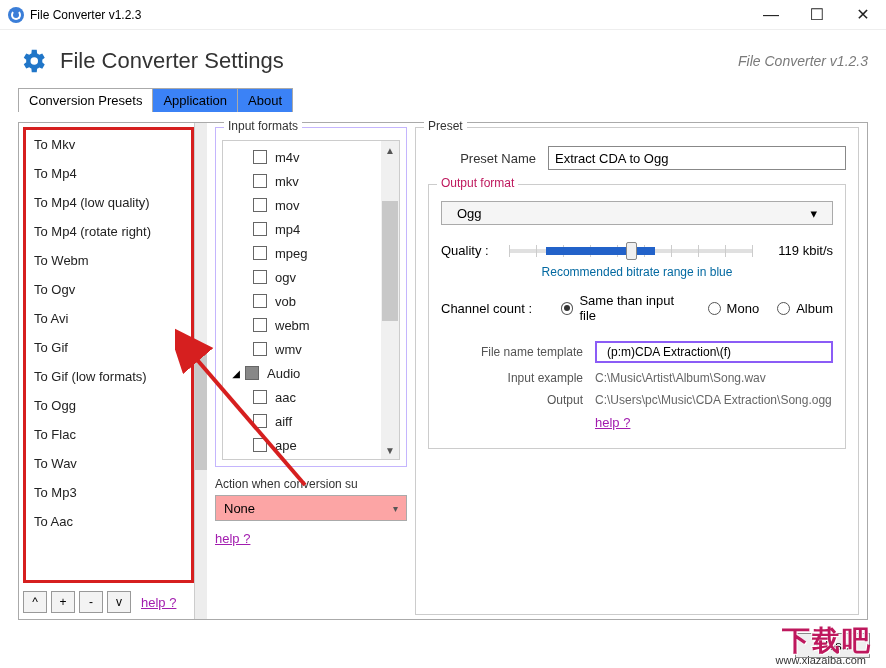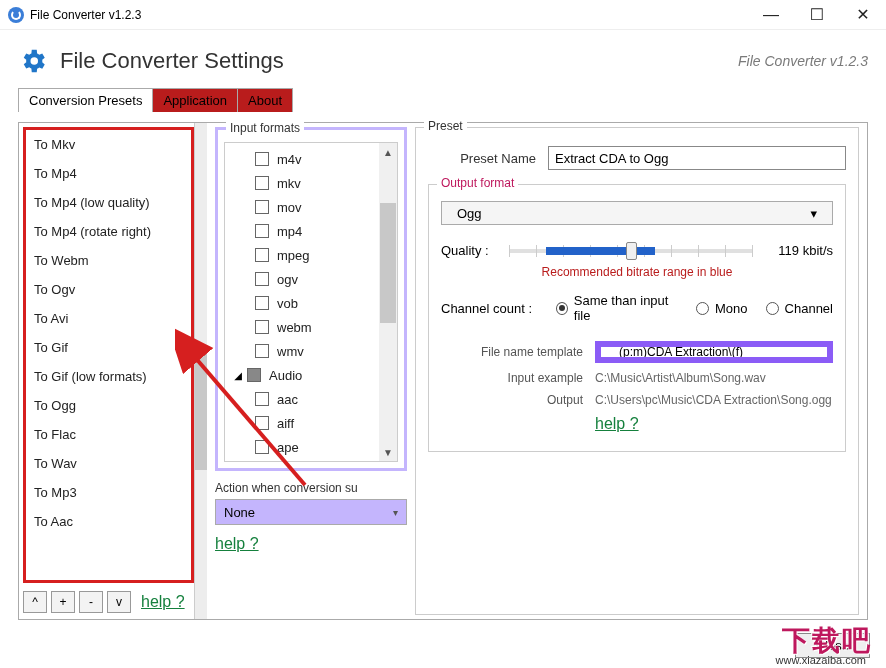--- a/index.html
+++ b/index.html
@@ -10,74 +10,74 @@
 .titlebar-spacer { flex: 1; }
 .win-btn { width: 46px; height: 30px; display: flex; align-items: center; justify-content: center; font-size: 16px; font-family: Arial; color: #222; }
 .header { display: flex; align-items: center; padding: 16px 18px 12px; }
 .gear { width: 30px; height: 30px; margin-right: 12px; display: inline-flex; align-items: center; justify-content: center; }
 .gear svg { width: 30px; height: 30px; }
 .header-title { font-size: 22px; color: #333; font-weight: 400; }
 .header-spacer { flex: 1; }
 .header-version { font-style: italic; color: #7a7a7a; font-size: 14px; }
 .tabs { display: flex; padding-left: 18px; }
 .tab { border: 1px solid #aaa; border-bottom: none; padding: 4px 10px; font-size: 13px; background: #fff; margin-right: -1px; cursor: pointer; }
-.tab.inactive { background: #b91c1c; }
+.tab.inactive { background: #3b82f6; }
 .main-area { position: absolute; left: 18px; right: 18px; top: 122px; bottom: 48px; border: 1px solid #aaa; border-top: 1px solid #aaa; display: flex; }
 .presets-col { width: 176px; display: flex; flex-direction: column; border-right: 1px solid #ccc; padding: 4px 0 4px 4px; }
 .presets-list { flex: 1; overflow: hidden; border: 3px solid #d61f1f; background: #fff; }
 .preset-item { padding: 7px 8px; font-size: 13px; color: #222; cursor: pointer; white-space: nowrap; overflow: hidden; text-overflow: ellipsis; }
 .presets-footer { display: flex; align-items: center; gap: 4px; padding: 8px 0 2px; }
 .sq-btn { width: 24px; height: 22px; border: 1px solid #999; background: #f3f3f3; font-size: 12px; display: flex; align-items: center; justify-content: center; cursor: pointer; }
-.link { color: #15803d; font-size: 16px; text-decoration: underline; cursor: pointer; }
+.link { color: #a21caf; font-size: 13px; text-decoration: underline; cursor: pointer; }
 .scroll-thin { width: 12px; background: #ededed; position: relative; }
 .scroll-thin-thumb { position: absolute; left: 0; right: 0; height: 25%; background: #c8c8c8; }
 .middle-col { width: 204px; display: flex; flex-direction: column; padding: 4px 4px 4px 8px; }
-.groupbox { border: 3px solid #c4b5fd; position: relative; padding: 12px 6px 6px; margin-bottom: 10px; }
+.groupbox { border: 1px solid #c4b5fd; position: relative; padding: 12px 6px 6px; margin-bottom: 10px; }
 .groupbox-label { position: absolute; top: -9px; left: 8px; background: #fff; padding: 0 4px; font-size: 12px; color: #333; }
 .tree-wrap { height: 320px; display: flex; border: 1px solid #ccc; }
 .tree { flex: 1; overflow: hidden; padding: 4px 0; }
 .tree-row { display: flex; align-items: center; padding: 2px 4px 2px 30px; font-size: 13px; color: #222; height: 24px; }
 .tree-row.group { padding-left: 8px; font-weight: 400; }
 .tree-row .chk { width: 14px; height: 14px; border: 1px solid #666; margin-right: 8px; display: inline-flex; align-items: center; justify-content: center; font-size: 11px; color: #000; background: #fff; }
 .tree-row .chk.mixed { background: #888; }
 .tree-row .caret { width: 10px; height: 10px; margin-right: 4px; color: #000; font-size: 10px; display: inline-flex; align-items: center; justify-content: center; }
 .tree-scroll { width: 18px; background: #f0f0f0; position: relative; }
 .tree-scroll .arrow { height: 18px; display: flex; align-items: center; justify-content: center; font-size: 10px; color: #555; }
 .tree-scroll .thumb { position: absolute; top: 60px; left: 1px; right: 1px; height: 120px; background: #c8c8c8; }
 .action-label { font-size: 12px; color: #333; margin-bottom: 4px; white-space: nowrap; overflow: hidden; text-overflow: ellipsis; }
-.combo { border: 1px solid #aaa; height: 26px; display: flex; align-items: center; padding: 0 8px; font-size: 13px; justify-content: space-between; background: #c4b5fd; cursor: pointer; }
+.combo { border: 1px solid #aaa; height: 26px; display: flex; align-items: center; padding: 0 8px; font-size: 13px; justify-content: space-between; background: #fca5a5; cursor: pointer; }
 .combo .chev { font-size: 10px; color: #555; }
 .right-col { flex: 1; display: flex; flex-direction: column; padding: 4px 8px 4px 4px; }
 .preset-group { border: 1px solid #ccc; position: relative; padding: 18px 12px 12px; flex: 1; }
 .preset-group-label { position: absolute; top: -9px; left: 8px; background: #fff; padding: 0 4px; font-size: 12px; color: #333; }
 .row { display: flex; align-items: center; margin-bottom: 14px; }
 .row-label { font-size: 13px; color: #333; width: 120px; text-align: right; padding-right: 12px; }
 .text-input { flex: 1; border: 1px solid #888; height: 24px; padding: 0 6px; font-size: 13px; }
 .output-group { border: 1px solid #ccc; position: relative; padding: 16px 12px 10px; }
 .output-label { position: absolute; top: -9px; left: 8px; background: #fff; padding: 0 4px; font-size: 12px; color: #be185d; }
 .select-wide { border: 1px solid #aaa; background: #f5f5f5; height: 24px; display: flex; align-items: center; justify-content: space-between; padding: 0 15px; font-size: 13px; cursor: pointer; margin-bottom: 14px; }
 .quality-row { display: flex; align-items: center; font-size: 13px; }
 .quality-label { width: 68px; }
 .slider { flex: 1; position: relative; height: 22px; }
 .slider-track { position: absolute; left: 0; right: 0; top: 10px; height: 4px; background: #e0e0e0; }
 .slider-blue { position: absolute; top: 8px; height: 8px; background: #2262c9; left: 15%; right: 40%; }
 .slider-ticks { position: absolute; left: 0; right: 0; top: 6px; height: 12px; display: flex; justify-content: space-between; }
 .slider-ticks span { width: 1px; background: #ccc; }
 .slider-thumb { position: absolute; top: 3px; width: 11px; height: 18px; background: #f0f0f0; border: 1px solid #888; left: 48%; border-radius: 2px; }
 .quality-val { width: 80px; text-align: right; padding-left: 8px; }
-.reco { text-align: center; color: #b91c1c; font-size: 12px; margin: 4px 0 14px; }
+.reco { text-align: center; color: #0369a1; font-size: 12px; margin: 4px 0 14px; }
 .radio-row { display: flex; align-items: center; font-size: 13px; gap: 18px; margin-bottom: 18px; }
 .radio-row .lbl { width: 106px; }
 .radio { display: flex; align-items: center; gap: 6px; }
 .radio .dot { width: 13px; height: 13px; border: 1px solid #555; border-radius: 50%; display: inline-flex; align-items: center; justify-content: center; }
 .radio .dot.sel::after { content: ""; width: 6px; height: 6px; background: #333; border-radius: 50%; }
 .info-row { display: flex; font-size: 12px; margin-bottom: 8px; align-items: center; }
 .info-label { width: 154px; text-align: right; color: #555; padding-right: 12px; }
 .info-val { flex: 1; color: #666; font-size: 12px; }
-.fn-input { flex: 1; border: 6px solid #8b5cf6; height: 22px; padding: 0 18px; font-size: 12px; }
+.fn-input { flex: 1; border: 2px solid #8b5cf6; height: 22px; padding: 0 10px; font-size: 12px; }
 .footer { position: absolute; left: 18px; right: 16px; bottom: 10px; display: flex; justify-content: flex-end; }
 .close-btn { border: 1px solid #888; background: #efefef; padding: 4px 20px; font-size: 13px; cursor: pointer; }
 .arrow-overlay { position: absolute; left: 175px; top: 215px; pointer-events: none; }
 .watermark { position: absolute; right: 14px; bottom: 8px; font-size: 28px; font-weight: bold; color: #be185d; text-shadow: 1px 1px 0 #fff, -1px -1px 0 #fff; pointer-events: none; font-family: "Microsoft YaHei", sans-serif; letter-spacing: 2px; }
 .watermark-url { position: absolute; right: 20px; bottom: 2px; font-size: 11px; color: #333; pointer-events: none; }
 </style>
 </head>
 <body>
 
 <div class="titlebar">
@@ -257,21 +257,21 @@
           <label class="radio">
               <span class="dot sel"></span>
               <span>Same than input file</span>
             </label>
           <label class="radio">
               <span class="dot"></span>
               <span>Mono</span>
             </label>
           <label class="radio">
               <span class="dot"></span>
-              <span>Channel</span>
+              <span>Album</span>
             </label>
         </div>
 
         <div class="info-row">
           <span class="info-label">File name template</span>
           <input class="fn-input" value="(p:m)CDA Extraction\(f)" style="">
         </div>
         <div class="info-row">
           <span class="info-label">Input example</span>
           <span class="info-val">C:\Music\Artist\Album\Song.wav</span>

